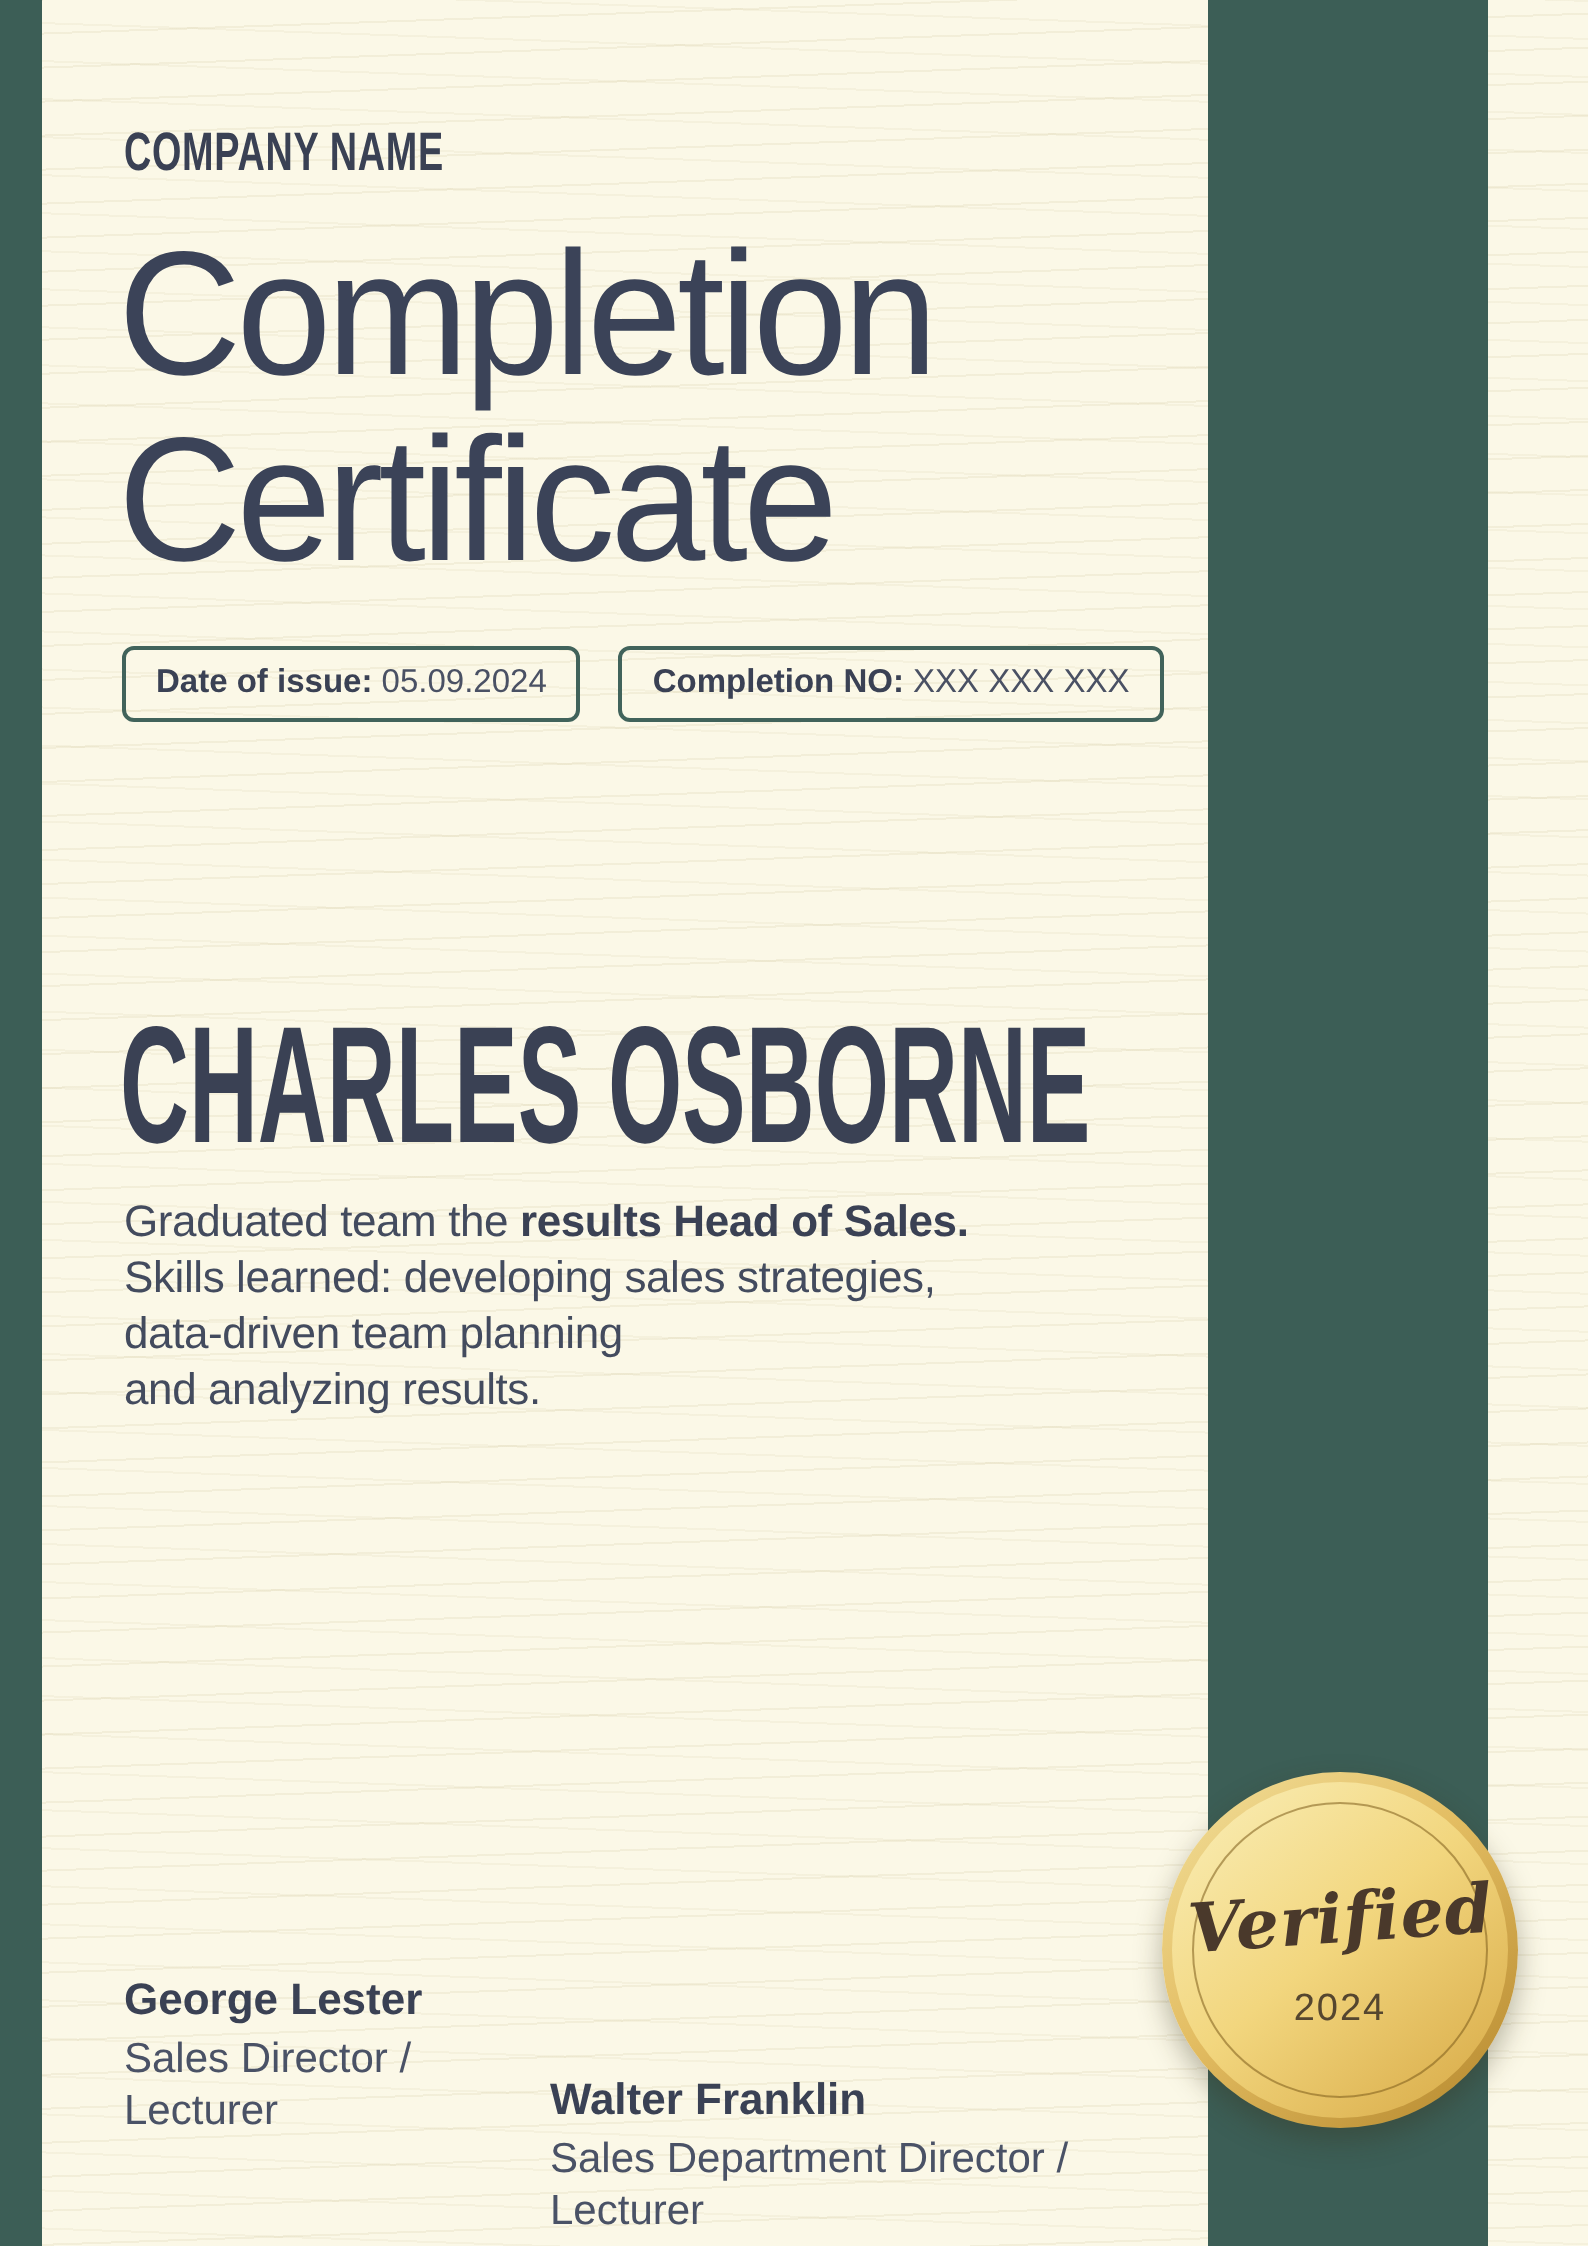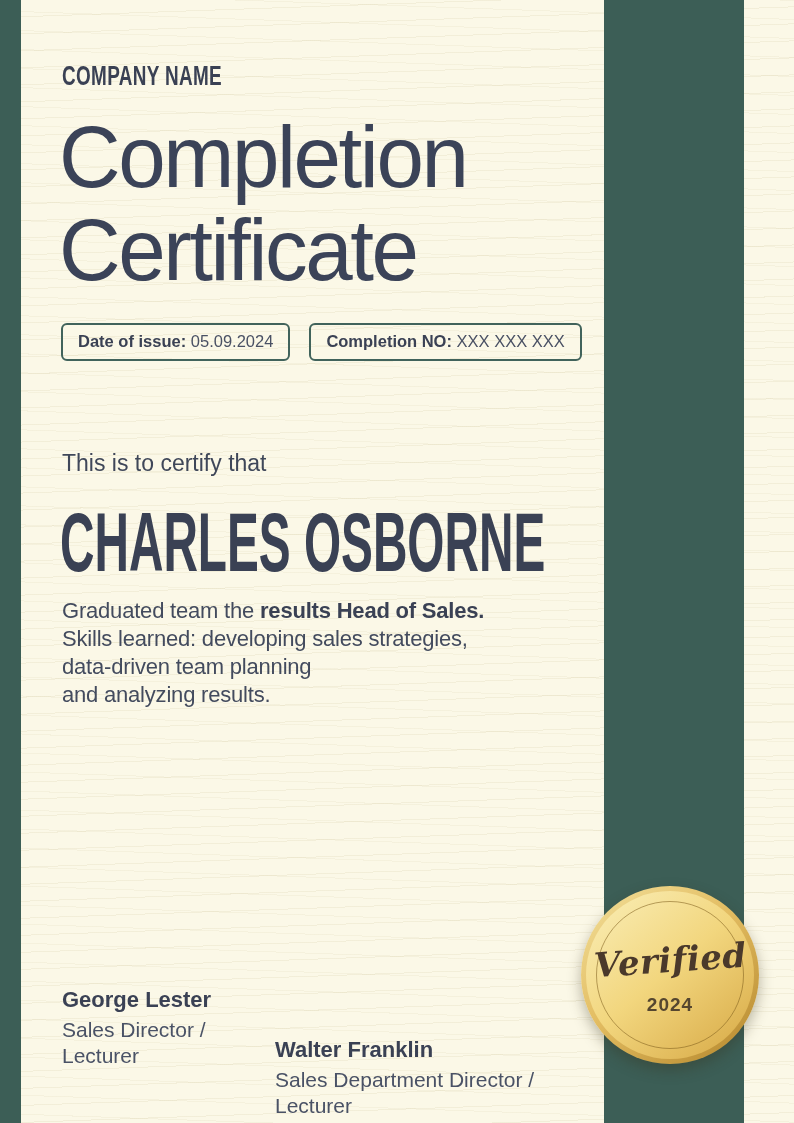--- a/index.html
+++ b/index.html
@@ -104,21 +104,21 @@
     padding-top: 6px;
   }
   .badge .verified {
     font-family: "DejaVu Serif", serif;
     font-style: italic; font-weight: 700;
     font-size: 34px; color: #4a392b;
     transform: rotate(-4deg); letter-spacing: 0.5px;
   }
   .badge .year {
     margin-top: 14px;
-    font-size: 19px; color: #55462f; letter-spacing: 1px; font-weight: bold;
+    font-size: 19px; color: #55462f; letter-spacing: 1px;
   }
 </style>
 </head>
 <body>
 
 <div class="page">
 
   <div class="stripe-left"></div>
   <div class="band-right"></div>
 
@@ -127,21 +127,20 @@
   <div class="cert-title">
     <div>Completion</div>
     <div>Certificate</div>
   </div>
 
   <div class="meta-row">
     <div class="meta-box"><b>Date of issue:</b><span> 05.09.2024</span></div>
     <div class="meta-box"><b>Completion NO:</b><span> XXX XXX XXX</span></div>
   </div>
 
-  <div class="certify-line">This is to certify that</div>
 
   <div class="recipient-name">CHARLES OSBORNE</div>
 
   <p class="description"><span>Graduated team the </span><span class="bold">results Head of Sales.</span><span>
 Skills learned: developing sales strategies,
 data-driven team planning
 and analyzing results.</span></p>
 
   <div class="signature sig-1">
     <div class="sig-name">George Lester</div>

